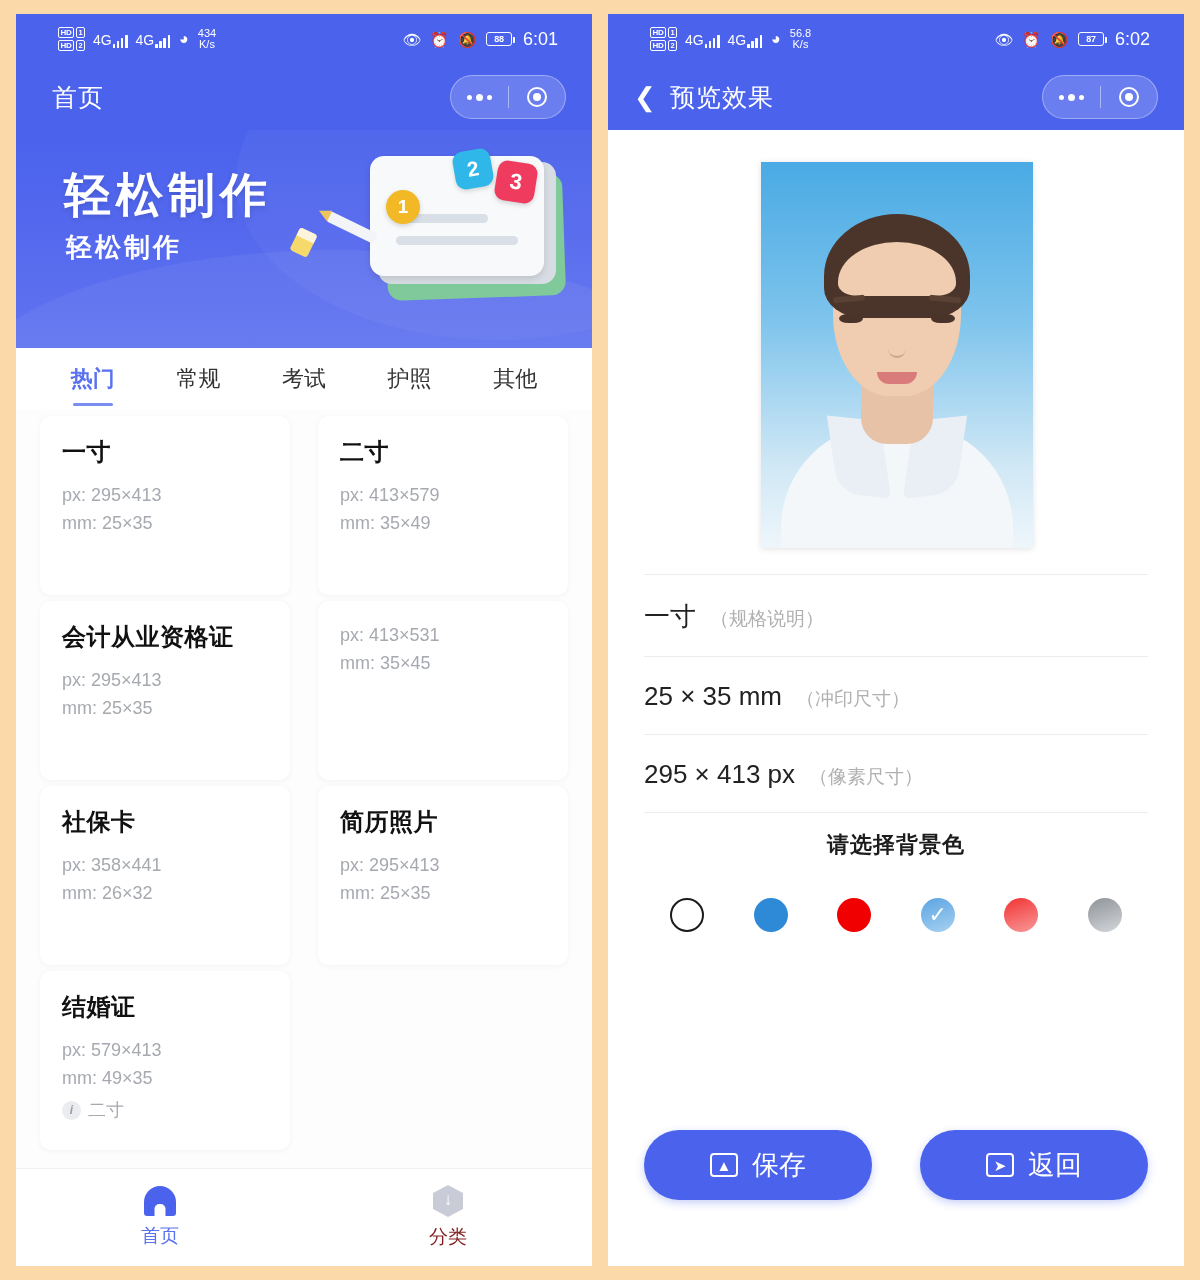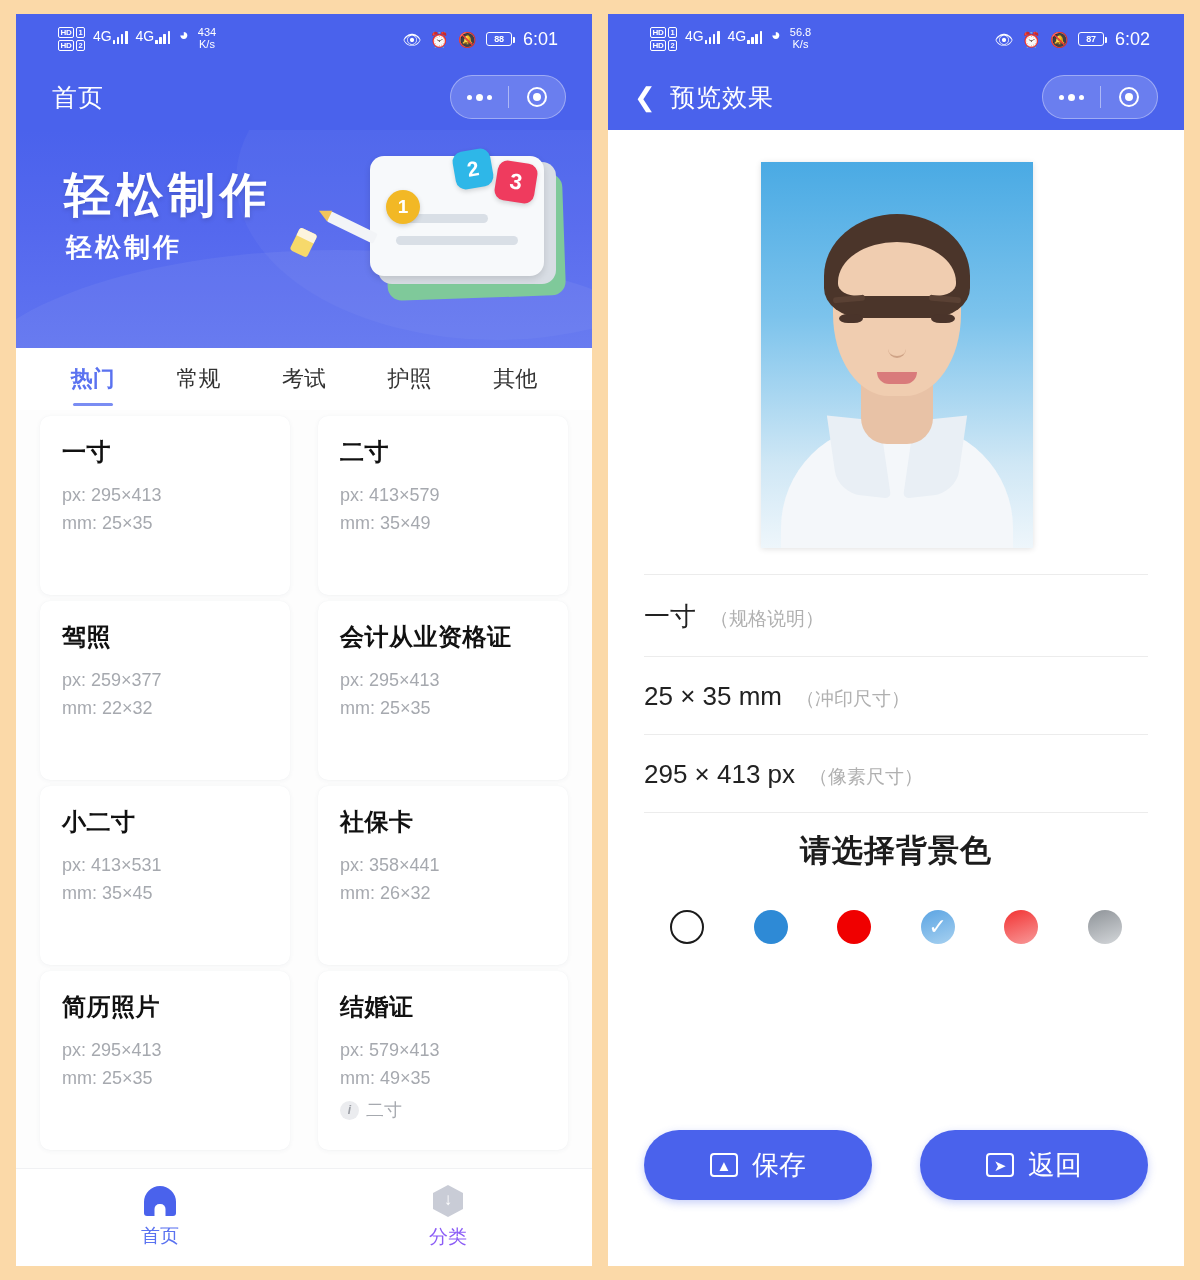--- a/index.html
+++ b/index.html
@@ -37,21 +37,21 @@
     height: 50px;
     background: #4a62ec;
     color: #ffffff;
     display: flex;
     align-items: center;
   }
   .sb-left {
     position: absolute;
     left: 42px;
     display: flex;
-    align-items: flex-start;
+    align-items: center;
     gap: 5px;
   }
   .hd-stack { display: flex; flex-direction: column; gap: 2px; }
   .hd-row { display: flex; align-items: center; gap: 2px; }
   .hd-box {
     border: 1.4px solid #fff;
     border-radius: 2px;
     font-size: 8px;
     line-height: 9px;
     padding: 0 1.5px;
@@ -369,21 +369,21 @@
   }
   .btab {
     flex: 1;
     display: flex;
     flex-direction: column;
     align-items: center;
     gap: 7px;
   }
   .btab-label { font-size: 19px; }
   .btab.active .btab-label { color: #5a72f0; }
-  .btab.inactive .btab-label { color: #8b5cf6; }
+  .btab.inactive .btab-label { color: #7f1d1d; }
   .home-ico {
     width: 32px; height: 30px;
     background: #4a62ec;
     border-radius: 16px 16px 3px 3px;
     position: relative;
   }
   .home-ico::after {
     content: "";
     position: absolute;
     left: 50%; bottom: 0;
@@ -505,21 +505,21 @@
     align-items: baseline;
     gap: 14px;
   }
   .info-row:first-child { border-top: 1px solid #ececec; }
   .info-main { font-size: 26px; color: #222; font-weight: 500; }
   .info-note { font-size: 19px; color: #b0b0b0; }
 
   .bg-section { position: absolute; left: 36px; top: 700px; width: 504px; }
   .bg-title {
     text-align: center;
-    font-size: 31px;
+    font-size: 22px;
     font-weight: bold;
     color: #1c1c1c;
     letter-spacing: 1px;
   }
   .swatch-row {
     margin-top: 38px;
     display: flex;
     justify-content: space-between;
     padding: 0 26px;
   }
@@ -680,31 +680,25 @@
             <div class="card-title">一寸</div>
             <div class="card-line">px: 295×413</div>
             <div class="card-line">mm: 25×35</div>
           </div>
           <div class="card">
             <div class="card-title">二寸</div>
             <div class="card-line">px: 413×579</div>
             <div class="card-line">mm: 35×49</div>
           </div>
           <div class="card">
-            <div class="card-title">驾照</div>
-            <div class="card-line">px: 259×377</div>
-            <div class="card-line">mm: 22×32</div>
-          </div>
-          <div class="card">
             <div class="card-title">会计从业资格证</div>
             <div class="card-line">px: 295×413</div>
             <div class="card-line">mm: 25×35</div>
           </div>
           <div class="card">
-            <div class="card-title">小二寸</div>
             <div class="card-line">px: 413×531</div>
             <div class="card-line">mm: 35×45</div>
           </div>
           <div class="card">
             <div class="card-title">社保卡</div>
             <div class="card-line">px: 358×441</div>
             <div class="card-line">mm: 26×32</div>
           </div>
           <div class="card">
             <div class="card-title">简历照片</div>

